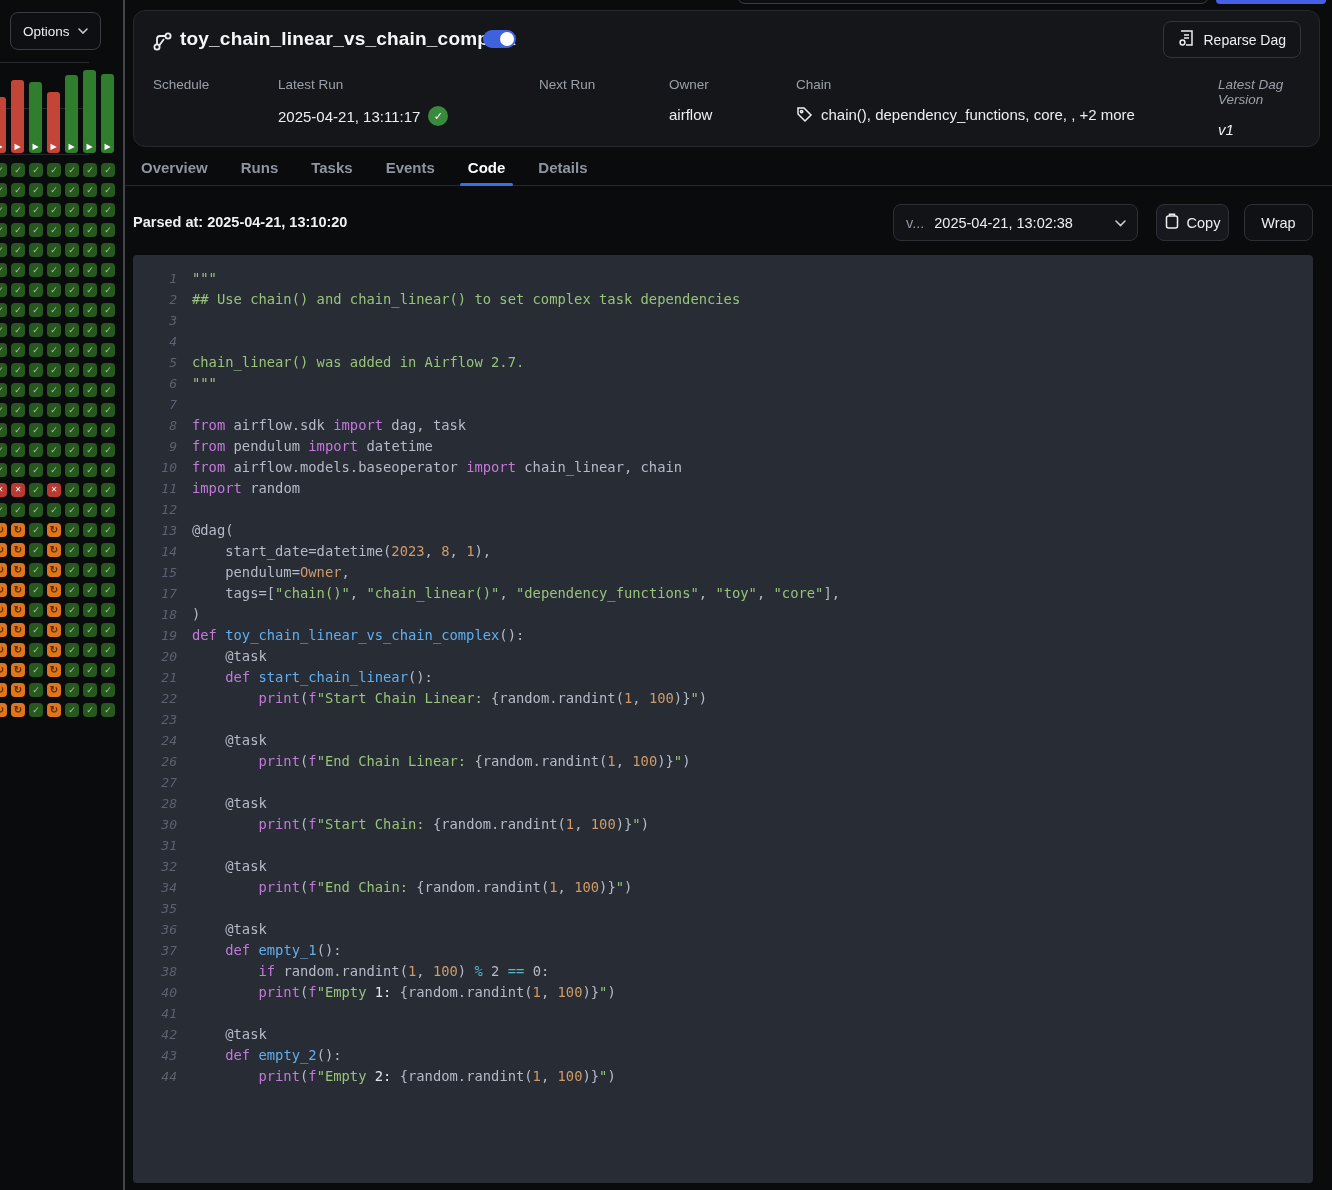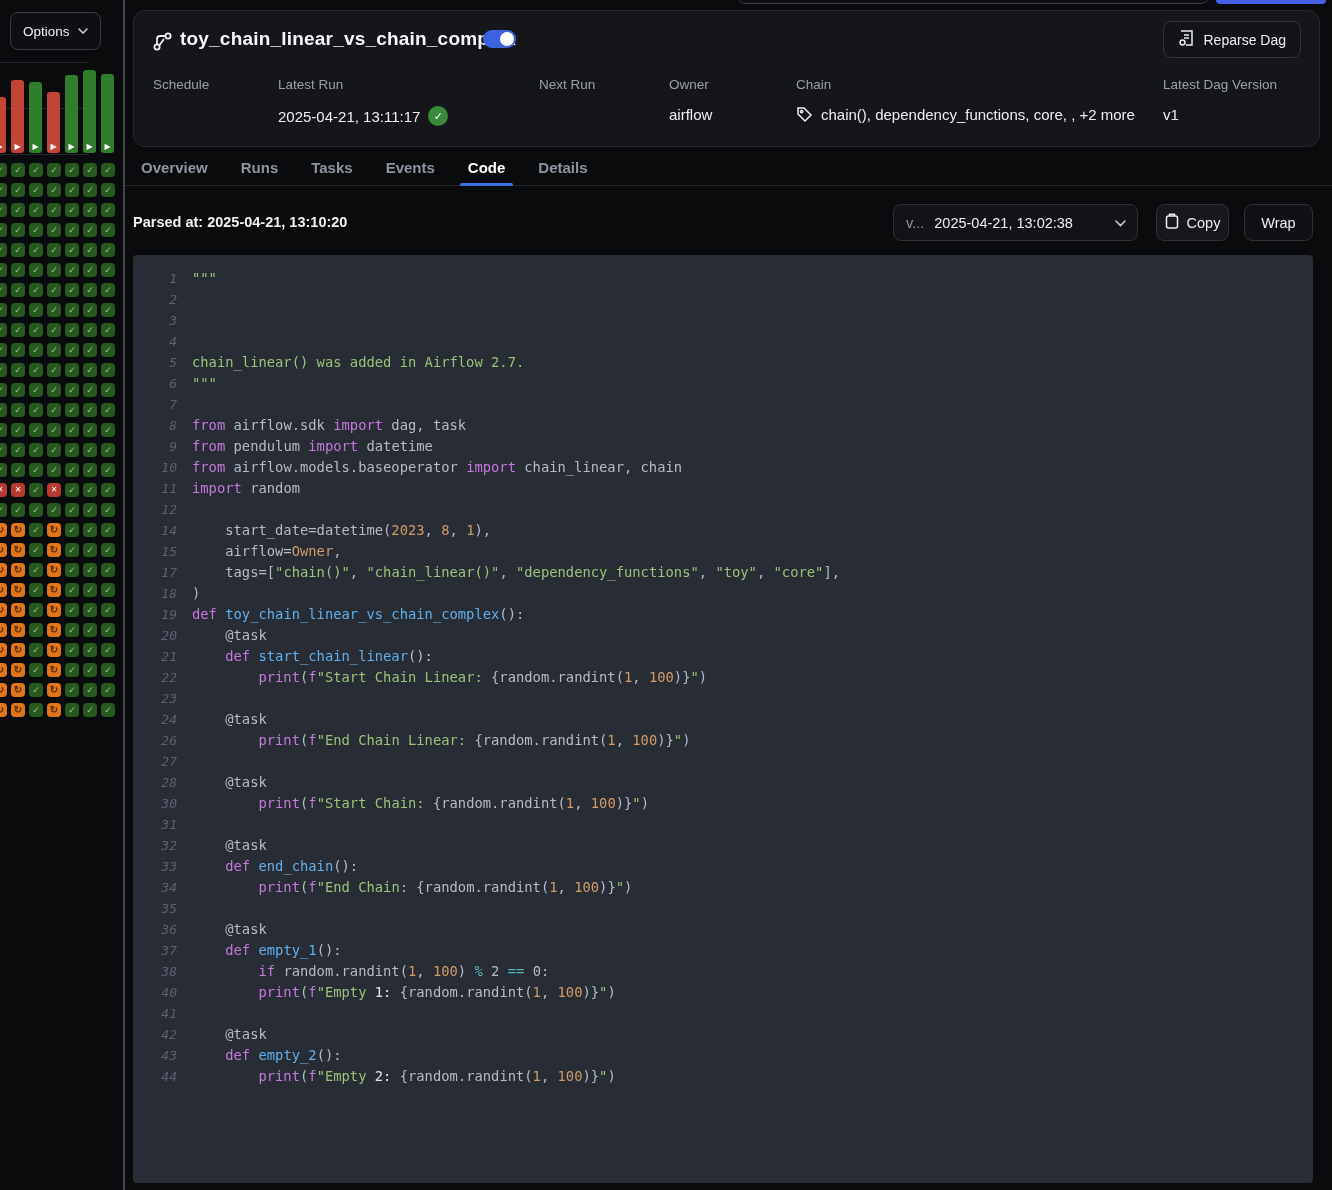--- a/index.html
+++ b/index.html
@@ -37,21 +37,21 @@
   .dag-icon { position:absolute; left:16px; top:19px; width:24px; height:24px; }
   .dag-title { position:absolute; left:46px; top:17px; font-size:19px; font-weight:bold; color:#f5f6f7; letter-spacing:.2px; }
   .toggle { position:absolute; left:349px; top:19px; width:33px; height:18px; border-radius:9px; background:#3e62de; }
   .toggle .knob { position:absolute; right:2px; top:2px; width:14px; height:14px; border-radius:50%; background:#fff; }
 
   .fld { position:absolute; top:66px; }
   .fld .lbl { font-size:13.5px; color:#9aa0aa; }
   .fld .val { margin-top:14px; font-size:15px; color:#eceef1; display:flex; align-items:center; gap:8px; }
   .f-schedule { left:19px; } .f-latest { left:144px; } .f-next { left:405px; }
   .f-owner { left:535px; } .f-tags { left:662px; }
-  .f-version { left:1029px; right:9px; } .f-version .lbl { text-align:left; }
+  .f-version { left:1084px; right:9px;font-style:italic; } .f-version .lbl { text-align:left; }
   .okcircle { width:20px; height:20px; border-radius:50%; background:#3a8a3e; color:#fff; font-size:11px; line-height:20px; text-align:center; display:inline-block; }
   .tagrow { font-size:14px; }
   .tag-icon svg { display:block; }
 
   .reparse { position:absolute; right:18px; top:10px; height:37px; padding:0 14px; display:flex; align-items:center; gap:9px;
     background:#131418; border:1px solid #33353b; border-radius:8px; color:#eceef0; font-size:14px; }
 
   
   .tabs { position:absolute; left:125px; top:148px; right:0; height:38px; border-bottom:1px solid #26282c; display:flex; padding-left:8px; gap:17px; }
   .tab { position:relative; height:38px; display:flex; align-items:center; padding:0 8px; font-size:15px; font-weight:600; color:#8f95a0; cursor:pointer; }
@@ -412,48 +412,48 @@
   </span>
   <span>Copy</span>
 </div>
 
 <div class="btn wrap-btn">
   <span>Wrap</span>
 </div>
 
 <div class="codepanel" id="codepanel">
     <div class="cl"><span class="ln">1</span><span class="ct"><span class="tk-s">"""</span></span></div>
-    <div class="cl"><span class="ln">2</span></div>
+    <div class="cl"><span class="ln">2</span><span class="ct"><span class="tk-s">## Use chain() and chain_linear() to set complex task dependencies</span></span></div>
     <div class="cl"><span class="ln">3</span><span class="ct"></span></div>
     <div class="cl"><span class="ln">4</span></div>
     <div class="cl"><span class="ln">5</span><span class="ct"><span class="tk-s">chain_linear() was added in Airflow 2.7.</span></span></div>
     <div class="cl"><span class="ln">6</span><span class="ct"><span class="tk-s">"""</span></span></div>
     <div class="cl"><span class="ln">7</span><span class="ct"></span></div>
     <div class="cl"><span class="ln">8</span><span class="ct"><span class="tk-k">from</span><span class="tk-p"> airflow.sdk </span><span class="tk-k">import</span><span class="tk-p"> dag, task</span></span></div>
     <div class="cl"><span class="ln">9</span><span class="ct"><span class="tk-k">from</span><span class="tk-p"> pendulum </span><span class="tk-k">import</span><span class="tk-p"> datetime</span></span></div>
     <div class="cl"><span class="ln">10</span><span class="ct"><span class="tk-k">from</span><span class="tk-p"> airflow.models.baseoperator </span><span class="tk-k">import</span><span class="tk-p"> chain_linear, chain</span></span></div>
     <div class="cl"><span class="ln">11</span><span class="ct"><span class="tk-k">import</span><span class="tk-p"> random</span></span></div>
     <div class="cl"><span class="ln">12</span><span class="ct"></span></div>
+    <div class="cl"><span class="ln">13</span><span class="ct"><span class="tk-p">@dag(</span></span></div>
     <div class="cl"><span class="ln">14</span><span class="ct"><span class="tk-p">    start_date=datetime(</span><span class="tk-n">2023</span><span class="tk-p">, </span><span class="tk-n">8</span><span class="tk-p">, </span><span class="tk-n">1</span><span class="tk-p">),</span></span></div>
-    <div class="cl"><span class="ln">15</span><span class="ct"><span class="tk-p">    airflow=</span><span class="tk-n">Owner</span><span class="tk-p">,</span></span></div>
+    <div class="cl"><span class="ln">15</span><span class="ct"><span class="tk-p">    pendulum=</span><span class="tk-n">Owner</span><span class="tk-p">,</span></span></div>
     <div class="cl"><span class="ln">17</span><span class="ct"><span class="tk-p">    tags=[</span><span class="tk-s">"chain()"</span><span class="tk-p">, </span><span class="tk-s">"chain_linear()"</span><span class="tk-p">, </span><span class="tk-s">"dependency_functions"</span><span class="tk-p">, </span><span class="tk-s">"toy"</span><span class="tk-p">, </span><span class="tk-s">"core"</span><span class="tk-p">],</span></span></div>
     <div class="cl"><span class="ln">18</span><span class="ct"><span class="tk-p">)</span></span></div>
     <div class="cl"><span class="ln">19</span><span class="ct"><span class="tk-k">def</span><span class="tk-p"> </span><span class="tk-f">toy_chain_linear_vs_chain_complex</span><span class="tk-p">():</span></span></div>
     <div class="cl"><span class="ln">20</span><span class="ct"><span class="tk-p">    @task</span></span></div>
     <div class="cl"><span class="ln">21</span><span class="ct"><span class="tk-p">    </span><span class="tk-k">def</span><span class="tk-p"> </span><span class="tk-f">start_chain_linear</span><span class="tk-p">():</span></span></div>
     <div class="cl"><span class="ln">22</span><span class="ct"><span class="tk-p">        </span><span class="tk-k">print</span><span class="tk-p">(</span><span class="tk-k">f</span><span class="tk-s">"Start Chain Linear: </span><span class="tk-p">{random.randint(</span><span class="tk-n">1</span><span class="tk-p">, </span><span class="tk-n">100</span><span class="tk-p">)}</span><span class="tk-s">"</span><span class="tk-p">)</span></span></div>
     <div class="cl"><span class="ln">23</span><span class="ct"></span></div>
     <div class="cl"><span class="ln">24</span><span class="ct"><span class="tk-p">    @task</span></span></div>
     <div class="cl"><span class="ln">26</span><span class="ct"><span class="tk-p">        </span><span class="tk-k">print</span><span class="tk-p">(</span><span class="tk-k">f</span><span class="tk-s">"End Chain Linear: </span><span class="tk-p">{random.randint(</span><span class="tk-n">1</span><span class="tk-p">, </span><span class="tk-n">100</span><span class="tk-p">)}</span><span class="tk-s">"</span><span class="tk-p">)</span></span></div>
     <div class="cl"><span class="ln">27</span><span class="ct"></span></div>
     <div class="cl"><span class="ln">28</span><span class="ct"><span class="tk-p">    @task</span></span></div>
     <div class="cl"><span class="ln">30</span><span class="ct"><span class="tk-p">        </span><span class="tk-k">print</span><span class="tk-p">(</span><span class="tk-k">f</span><span class="tk-s">"Start Chain: </span><span class="tk-p">{random.randint(</span><span class="tk-n">1</span><span class="tk-p">, </span><span class="tk-n">100</span><span class="tk-p">)}</span><span class="tk-s">"</span><span class="tk-p">)</span></span></div>
     <div class="cl"><span class="ln">31</span><span class="ct"></span></div>
     <div class="cl"><span class="ln">32</span><span class="ct"><span class="tk-p">    @task</span></span></div>
-    <div class="cl"><span class="ln">33</span><span class="ct"><span class="tk-p">    </span><span class="tk-k">def</span><span class="tk-p"> </span><span class="tk-f">end_chain</span><span class="tk-p">():</span></span></div>
     <div class="cl"><span class="ln">34</span><span class="ct"><span class="tk-p">        </span><span class="tk-k">print</span><span class="tk-p">(</span><span class="tk-k">f</span><span class="tk-s">"End Chain: </span><span class="tk-p">{random.randint(</span><span class="tk-n">1</span><span class="tk-p">, </span><span class="tk-n">100</span><span class="tk-p">)}</span><span class="tk-s">"</span><span class="tk-p">)</span></span></div>
     <div class="cl"><span class="ln">35</span><span class="ct"></span></div>
     <div class="cl"><span class="ln">36</span><span class="ct"><span class="tk-p">    @task</span></span></div>
     <div class="cl"><span class="ln">37</span><span class="ct"><span class="tk-p">    </span><span class="tk-k">def</span><span class="tk-p"> </span><span class="tk-f">empty_1</span><span class="tk-p">():</span></span></div>
     <div class="cl"><span class="ln">38</span><span class="ct"><span class="tk-p">        </span><span class="tk-k">if</span><span class="tk-p"> random.randint(</span><span class="tk-n">1</span><span class="tk-p">, </span><span class="tk-n">100</span><span class="tk-p">) </span><span class="tk-o">%</span><span class="tk-p"> 2 </span><span class="tk-o">==</span><span class="tk-p"> 0:</span></span></div>
     <div class="cl"><span class="ln">40</span><span class="ct"><span class="tk-p">        </span><span class="tk-k">print</span><span class="tk-p">(</span><span class="tk-k">f</span><span class="tk-s">"Empty </span><span class="tk-w">1: </span><span class="tk-p">{random.randint(</span><span class="tk-n">1</span><span class="tk-p">, </span><span class="tk-n">100</span><span class="tk-p">)}</span><span class="tk-s">"</span><span class="tk-p">)</span></span></div>
     <div class="cl"><span class="ln">41</span><span class="ct"></span></div>
     <div class="cl"><span class="ln">42</span><span class="ct"><span class="tk-p">    @task</span></span></div>
     <div class="cl"><span class="ln">43</span><span class="ct"><span class="tk-p">    </span><span class="tk-k">def</span><span class="tk-p"> </span><span class="tk-f">empty_2</span><span class="tk-p">():</span></span></div>
     <div class="cl"><span class="ln">44</span><span class="ct"><span class="tk-p">        </span><span class="tk-k">print</span><span class="tk-p">(</span><span class="tk-k">f</span><span class="tk-s">"Empty </span><span class="tk-w">2: </span><span class="tk-p">{random.randint(</span><span class="tk-n">1</span><span class="tk-p">, </span><span class="tk-n">100</span><span class="tk-p">)}</span><span class="tk-s">"</span><span class="tk-p">)</span></span></div>

